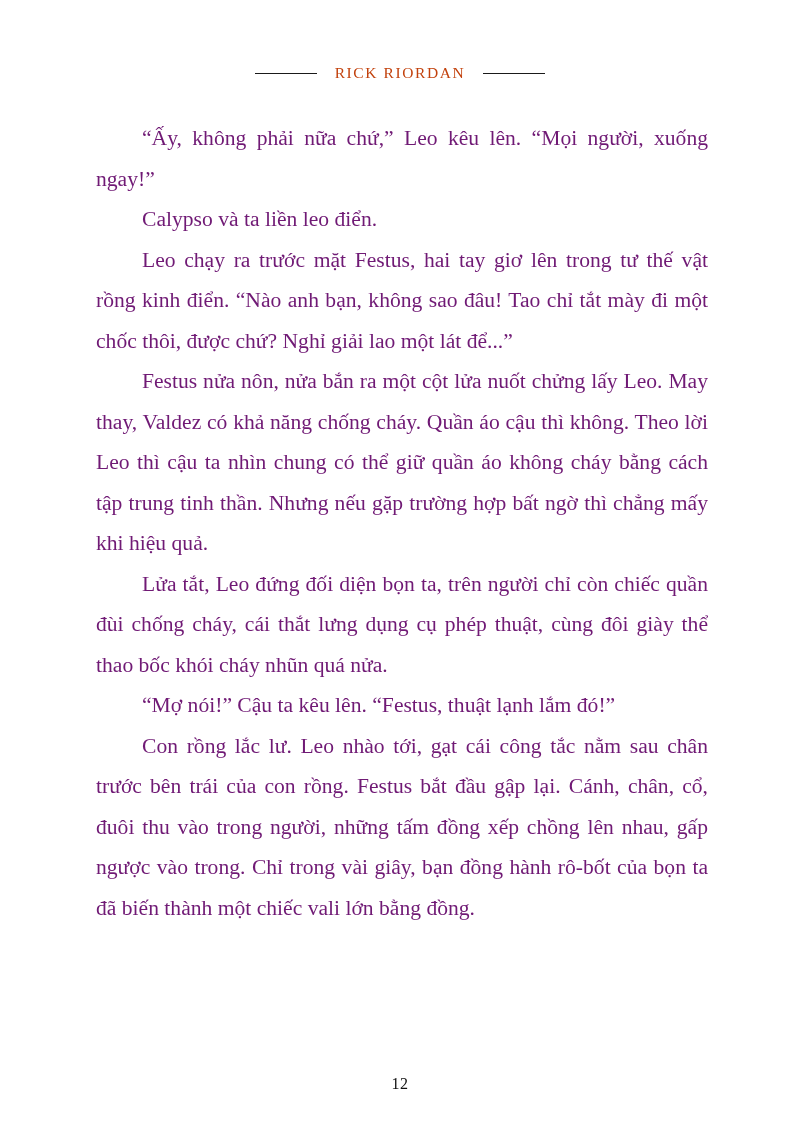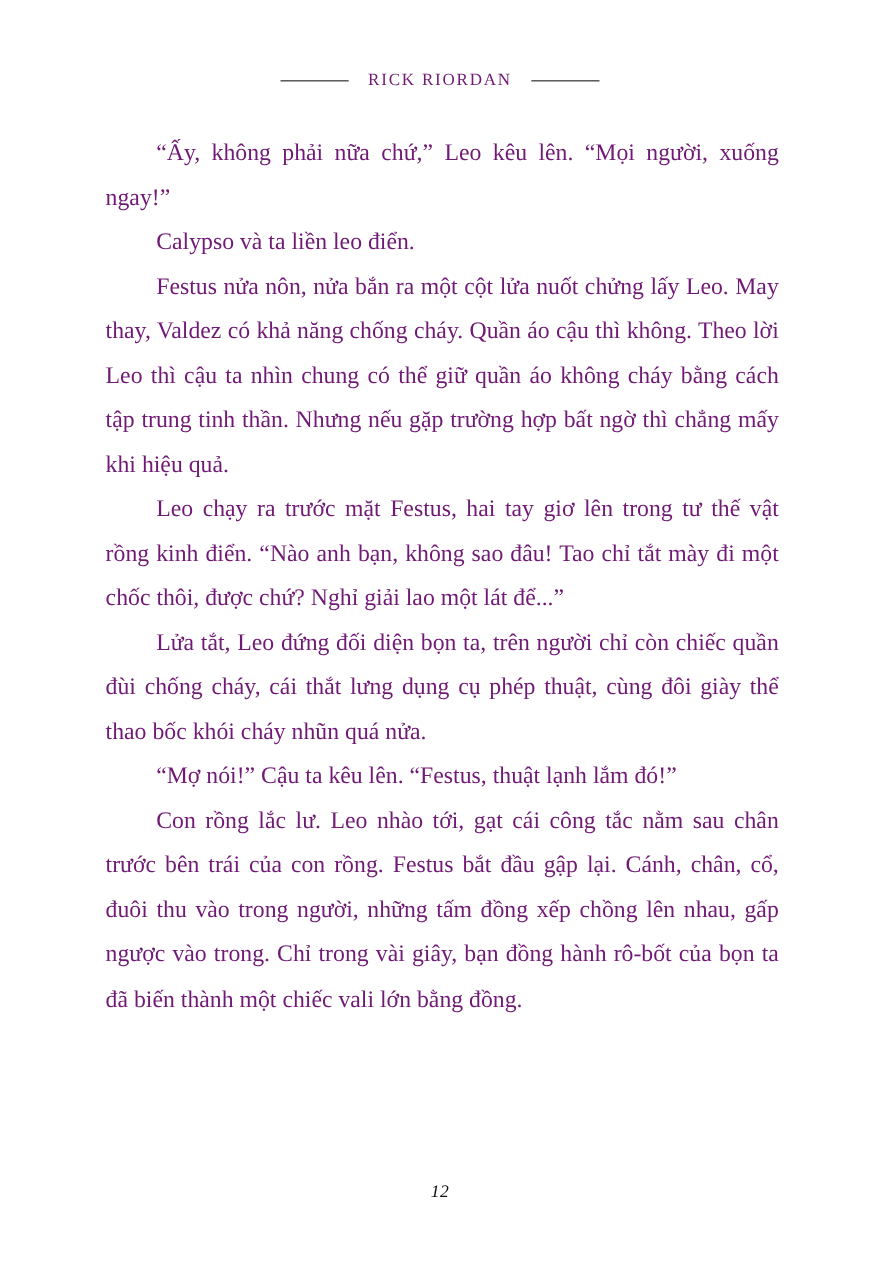--- a/index.html
+++ b/index.html
@@ -37,21 +37,21 @@
     position: relative;
     padding: 0 18px;
   }
 
   .running-head-title {
     font-family: "Liberation Serif", serif;
     font-size: 15.5px;
     letter-spacing: 1.6px;
     font-variant: small-caps;
     text-transform: uppercase;
-    color: #701a75;
+    color: #c2410c;
     display: inline-block;
     position: relative;
     z-index: 2;
     background: #ffffff;
     padding: 0 10px;
   }
 
   .rule-left, .rule-right {
     position: absolute;
     top: 50%;
@@ -88,41 +88,40 @@
   .folio {
     position: absolute;
     bottom: 54px;
     left: 0;
     right: 0;
     text-align: center;
     font-size: 16px;
     font-family: "Liberation Serif", serif;
     color: #111111;
     letter-spacing: 0.5px;
-    font-style: italic;
   }
 </style>
 </head>
 <body>
 
 <div class="page">
 
   <div class="running-head">
     <span class="running-head-rule-wrap">
       <span class="rule-left"></span>
       <span class="running-head-title">RICK RIORDAN</span>
       <span class="rule-right"></span>
     </span>
   </div>
 
   <div class="textblock">
     <p>“Ấy, không phải nữa chứ,” Leo kêu lên. “Mọi người, xuống ngay!”</p>
     <p class="last-line-left">Calypso và ta liền leo điển.</p>
+    <p>Leo chạy ra trước mặt Festus, hai tay giơ lên trong tư thế vật rồng kinh điển. “Nào anh bạn, không sao đâu! Tao chỉ tắt mày đi một chốc thôi, được chứ? Nghỉ giải lao một lát để...”</p>
     <p>Festus nửa nôn, nửa bắn ra một cột lửa nuốt chửng lấy Leo. May thay, Valdez có khả năng chống cháy. Quần áo cậu thì không. Theo lời Leo thì cậu ta nhìn chung có thể giữ quần áo không cháy bằng cách tập trung tinh thần. Nhưng nếu gặp trường hợp bất ngờ thì chẳng mấy khi hiệu quả.</p>
-    <p>Leo chạy ra trước mặt Festus, hai tay giơ lên trong tư thế vật rồng kinh điển. “Nào anh bạn, không sao đâu! Tao chỉ tắt mày đi một chốc thôi, được chứ? Nghỉ giải lao một lát để...”</p>
     <p>Lửa tắt, Leo đứng đối diện bọn ta, trên người chỉ còn chiếc quần đùi chống cháy, cái thắt lưng dụng cụ phép thuật, cùng đôi giày thể thao bốc khói cháy nhũn quá nửa.</p>
     <p class="last-line-left">“Mợ nói!” Cậu ta kêu lên. “Festus, thuật lạnh lắm đó!”</p>
     <p>Con rồng lắc lư. Leo nhào tới, gạt cái công tắc nằm sau chân trước bên trái của con rồng. Festus bắt đầu gập lại. Cánh, chân, cổ, đuôi thu vào trong người, những tấm đồng xếp chồng lên nhau, gấp ngược vào trong. Chỉ trong vài giây, bạn đồng hành rô-bốt của bọn ta đã biến thành một chiếc vali lớn bằng đồng.</p>
   </div>
 
   <div class="folio">12</div>
 
 </div>
 
 </body></html>

